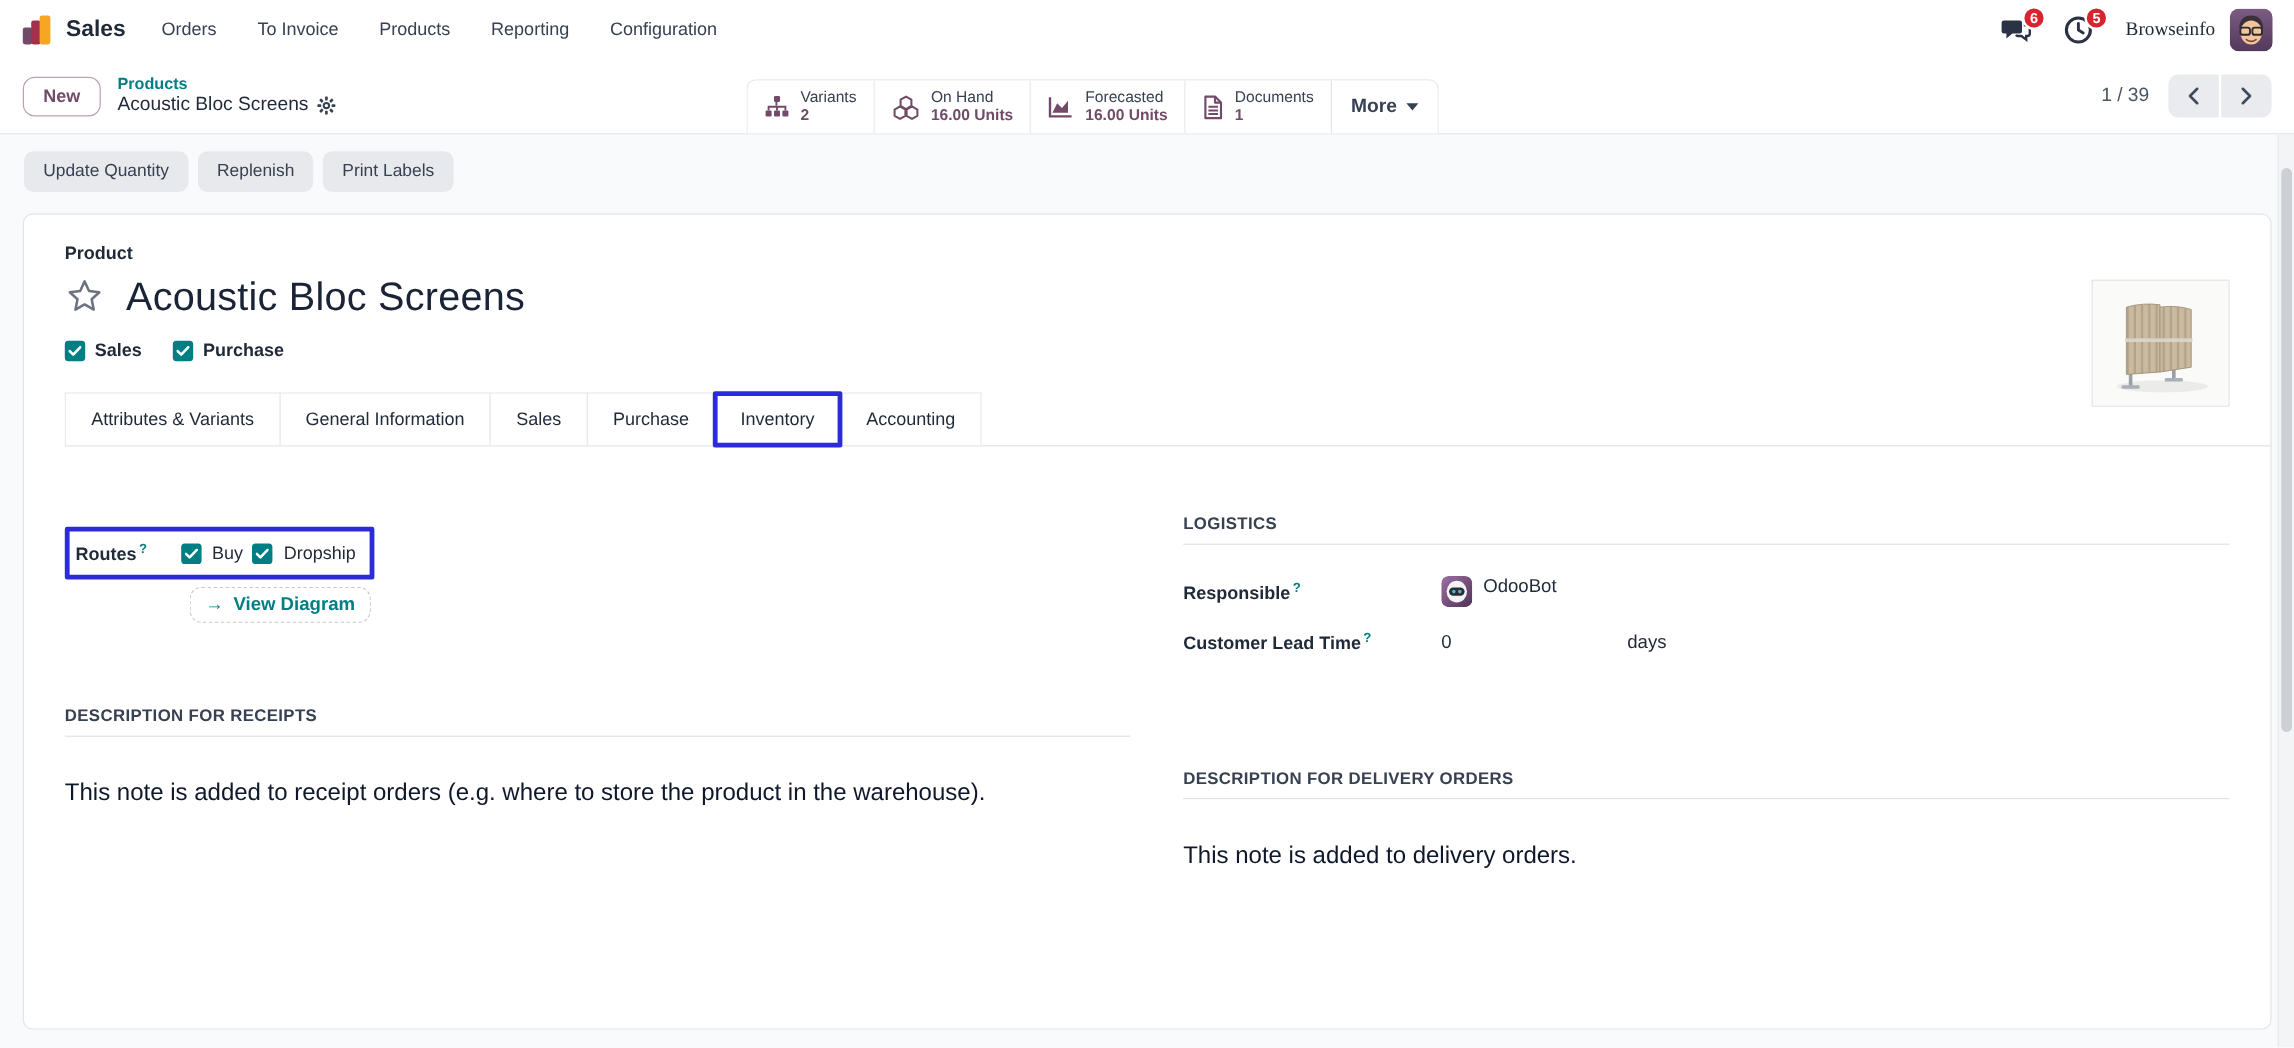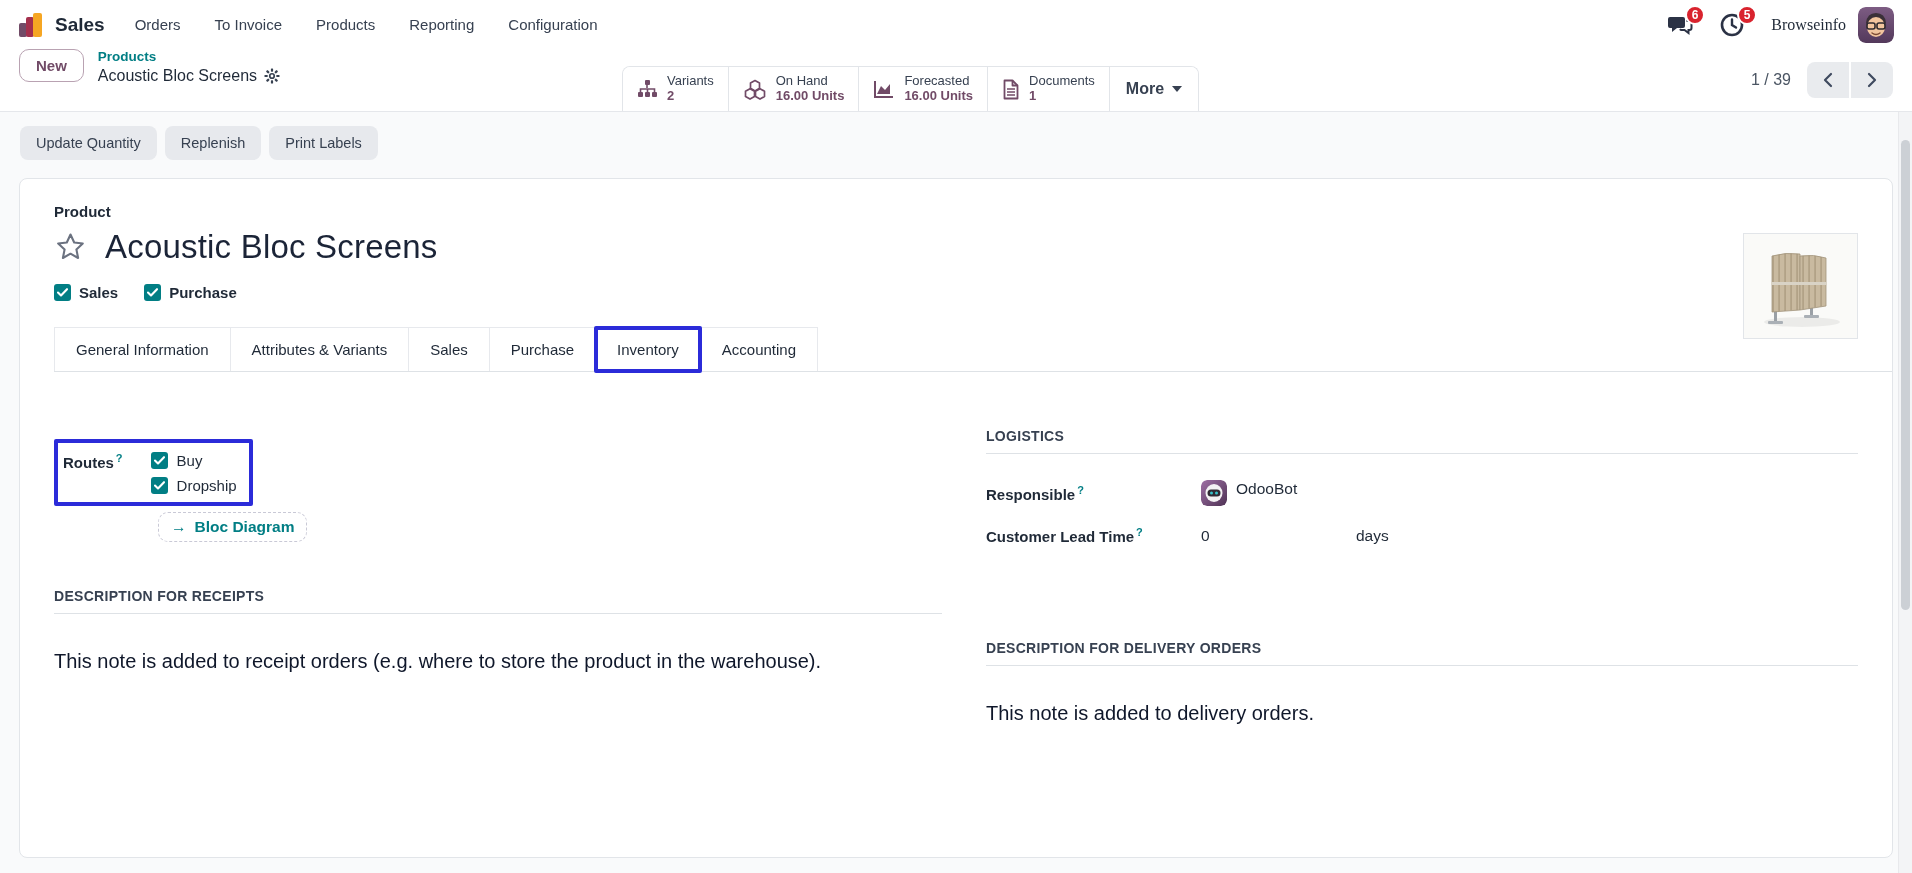--- a/index.html
+++ b/index.html
@@ -29,21 +29,21 @@
   }
   .user { display:flex; align-items:center; gap:12px; cursor:pointer; }
   .user-name { font-size:16px; color:#1f2937;font-family:Liberation Serif, serif; }
   .avatar { width:36px; height:36px; border-radius:8px; overflow:hidden; display:block; }
 
   
   .control-panel {
     height:63px; background:#fff; border-bottom:1px solid #e5e7eb;
     display:flex; align-items:stretch; padding:0 19px; position:relative; z-index:4;
   }
-  .cp-left { display:flex; align-items:flex-start; gap:14px; }
+  .cp-left { display:flex; align-items:center; gap:14px; }
   .btn-new {
     background:#fff; border:1px solid #b9a2b2; color:#714B67; font-weight:700;
     font-size:15px; padding:7px 16px; border-radius:10px; cursor:pointer;
   }
   .breadcrumb { display:flex; flex-direction:column; justify-content:center; line-height:1.25; }
   .crumb-parent { color:#017E84; font-size:13.5px; font-weight:700; cursor:pointer; }
   .crumb-current { display:flex; align-items:center; gap:7px; font-size:16px; color:#1f2937; }
   .stat-group {
     position:absolute; left:622px; bottom:0; height:45px; display:flex;
     border:1px solid #e2e5e9; border-bottom:none; border-radius:8px 8px 0 0;
@@ -125,21 +125,21 @@
     font-size:14px; font-weight:700; color:#374151; letter-spacing:.3px;
     border-bottom:1px solid #dee2e6; padding-bottom:9px;
   }
   .section-body { height:160px; position:relative; }
 
   .routes-wrap { position:relative; display:inline-block; margin-top:11px; }
   .routes-wrap .annotation-box { inset:0; }
   .routes-inner { display:flex; gap:28px; padding:13px 16px 12px 9px; }
   .field-label { font-size:15px; font-weight:700; color:#1f2937; white-space:nowrap; }
   .help-sup { color:#017E84; font-size:11px; font-weight:700; vertical-align:super; margin-left:2px; }
-  .routes-checks { display:flex; flex-direction:column; gap:8px; }
+  .routes-checks { display:flex; flex-direction:row; gap:8px; }
   .route-item { display:flex; align-items:center; gap:9px; cursor:pointer; }
   .route-label { font-size:15px; color:#1f2937; }
   .view-diagram {
     display:inline-flex; align-items:center; gap:8px; margin:6px 0 0 104px;
     color:#017E84; font-size:15.5px; font-weight:700; cursor:pointer;
     border:1px dashed #c9c9d6; border-radius:10px; padding:5px 12px;
   }
 
   .log-row { display:flex; align-items:center; margin-top:26px; }
   .log-row + .log-row { margin-top:20px; }
@@ -389,22 +389,22 @@
         <rect x="24" y="87" width="15" height="3" rx="1" fill="#aab0b6"></rect>
         <rect x="66" y="70" width="3" height="12" fill="#9aa0a6"></rect>
         <rect x="60" y="81" width="15" height="3" rx="1" fill="#aab0b6"></rect>
         <path d="M28 22 q14 -4 28 -2 l0 56 -28 2 z" fill="url(#ribs)" stroke="#a2947c" stroke-width="0.8"></path>
         <path d="M56 22 q14 -2 26 2 l0 48 -26 4 z" fill="url(#ribs)" stroke="#a2947c" stroke-width="0.8"></path>
         <rect x="27" y="48" width="56" height="3" fill="#d9d3c6"></rect>
       </svg>
     </div>
 
     <div class="tabs">
+      <div class="tab">Attributes &amp; Variants</div>
       <div class="tab">General Information</div>
-      <div class="tab">Attributes &amp; Variants</div>
       <div class="tab">Sales</div>
       <div class="tab">Purchase</div>
       <div class="tab">
         <span>Inventory</span>
         <span class="annotation-box"></span>
       </div>
       <div class="tab">Accounting</div>
     </div>
 
     <div class="tab-content">
@@ -433,21 +433,21 @@
                       </svg>
                   </span>
                   <span class="route-label">Dropship</span>
                 </label>
               </span>
             </div>
           </div>
           <div>
             <span class="view-diagram">
               <span>→</span>
-              <span>Bloc Diagram</span>
+              <span>View Diagram</span>
             </span>
           </div>
         </div>
 
         <div class="section-heading">DESCRIPTION FOR RECEIPTS</div>
         <div class="placeholder-text">This note is added to receipt orders (e.g. where to store the product in the warehouse).</div>
       </div>
 
       <div class="col right">
         <div class="section-heading">LOGISTICS</div>

